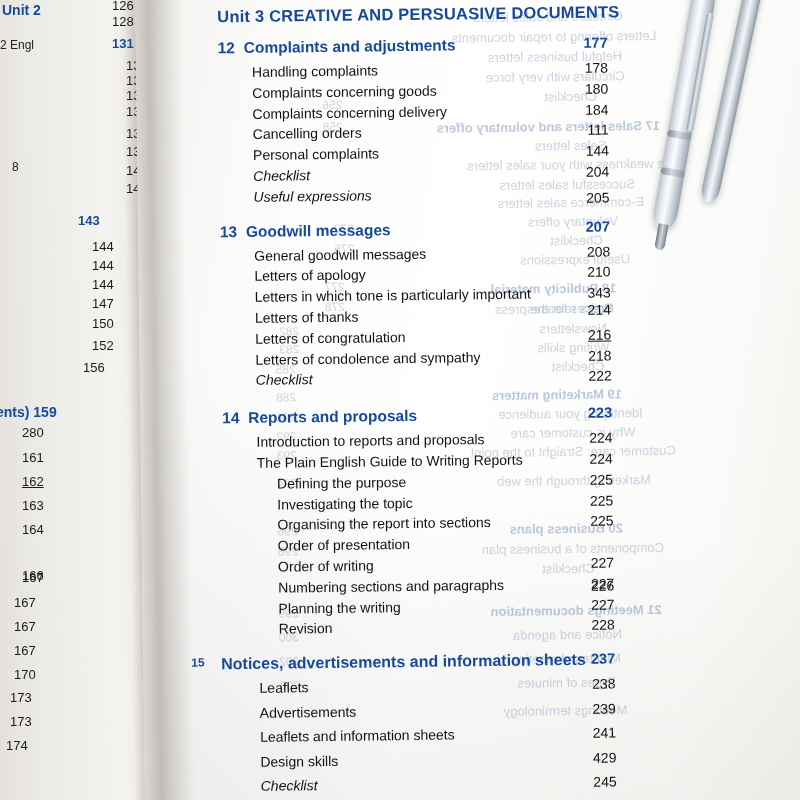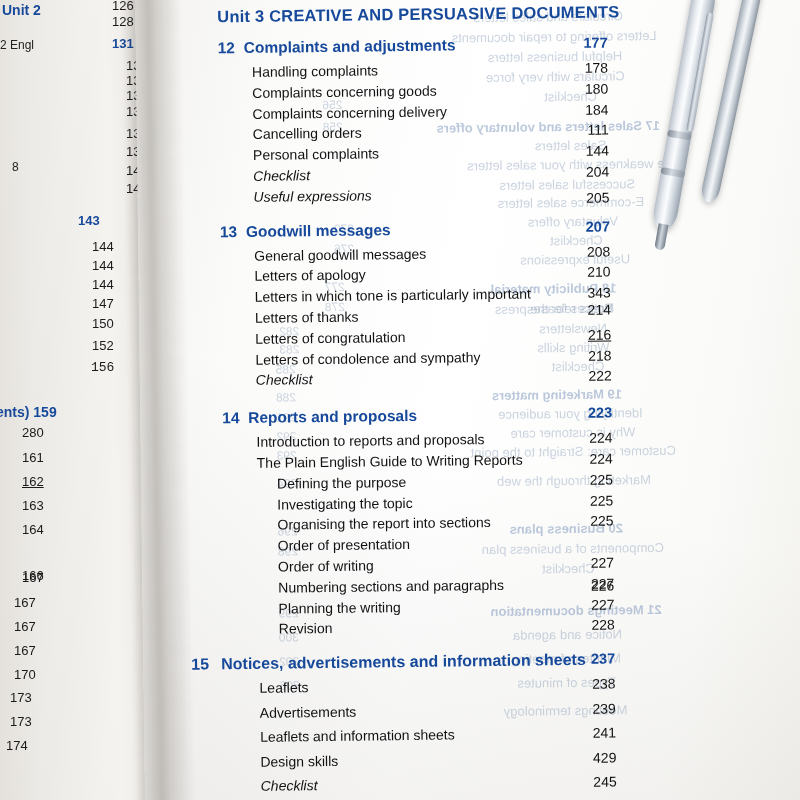--- a/index.html
+++ b/index.html
@@ -146,21 +146,21 @@
       <div class="lnum" style="left: 126px; top: 144px;">139</div>
       <div class="lnum" style="left: 126px; top: 163px;">140</div>
       <div class="lnum" style="left: 126px; top: 181px;">141</div>
       <div class="lnum blue" style="left: 78px; top: 213px;">143</div>
       <div class="lnum" style="left: 92px; top: 239px;">144</div>
       <div class="lnum" style="left: 92px; top: 258px;">144</div>
       <div class="lnum" style="left: 92px; top: 277px;">144</div>
       <div class="lnum" style="left: 92px; top: 296px;">147</div>
       <div class="lnum" style="left: 92px; top: 316px;">150</div>
       <div class="lnum" style="left: 92px; top: 338px;">152</div>
-      <div class="lnum" style="left: 91px; top: 360px; font-family: Liberation Mono, monospace;">156</div>
+      <div class="lnum" style="left: 83px; top: 360px;">156</div>
       <div class="lnum" style="left: 22px; top: 425px;">280</div>
       <div class="lnum" style="left: 22px; top: 450px;">161</div>
       <div class="lnum" style="left: 22px; top: 474px; text-decoration: underline;">162</div>
       <div class="lnum" style="left: 22px; top: 498px; text-align: right;">163</div>
       <div class="lnum" style="left: 22px; top: 522px;">164</div>
       <div class="lnum" style="left: 22px; top: 568px;">166</div>
       <div class="lnum" style="left: 22px; top: 570px;">167</div>
       <div class="lnum" style="left: 14px; top: 595px;">167</div>
       <div class="lnum" style="left: 14px; top: 619px;">167</div>
       <div class="lnum" style="left: 14px; top: 643px;">167</div>
@@ -282,21 +282,21 @@
       <div class="row item" style="left: 136px; top: 553.2px;">Order of presentation</div>
       <div class="row page" style="left: 432px; top: 553.2px; width: 40px; margin-top: 44px;">226</div>
       <div class="row item" style="left: 136px; top: 574px;">Order of writing</div>
       <div class="row page" style="left: 432px; top: 574px; width: 40px;">227</div>
       <div class="row item" style="left: 136px; top: 594.8px;">Numbering sections and paragraphs</div>
       <div class="row page" style="left: 432px; top: 594.8px; width: 40px;">227</div>
       <div class="row item" style="left: 136px; top: 615.6px;">Planning the writing</div>
       <div class="row page" style="left: 432px; top: 615.6px; width: 40px;">227</div>
       <div class="row item" style="left: 136px; top: 636.4px;">Revision</div>
       <div class="row page" style="left: 432px; top: 636.4px; width: 40px;">228</div>
-      <div class="row ch-num" style="left: 48px; top: 670.2px; font-size: 16px;">15</div>
+      <div class="row ch-num" style="left: 48px; top: 670.2px; font-size: 12px;">15</div>
       <div class="row ch-title" style="left: 78px; top: 670.2px; font-size: 16px;">Notices, advertisements and information sheets</div>
       <div class="row ch-page" style="left: 430px; top: 670.2px; width: 42px;">237</div>
       <div class="row item" style="left: 116px; top: 695.2px;">Leaflets</div>
       <div class="row page" style="left: 432px; top: 695.2px; width: 40px;">238</div>
       <div class="row item" style="left: 116px; top: 719.7px;">Advertisements</div>
       <div class="row page" style="left: 432px; top: 719.7px; width: 40px;">239</div>
       <div class="row item" style="left: 116px; top: 744.2px;">Leaflets and information sheets</div>
       <div class="row page" style="left: 432px; top: 744.2px; width: 40px;">241</div>
       <div class="row item" style="left: 116px; top: 768.7px;">Design skills</div>
       <div class="row page" style="left: 432px; top: 768.7px; width: 40px;">429</div>

